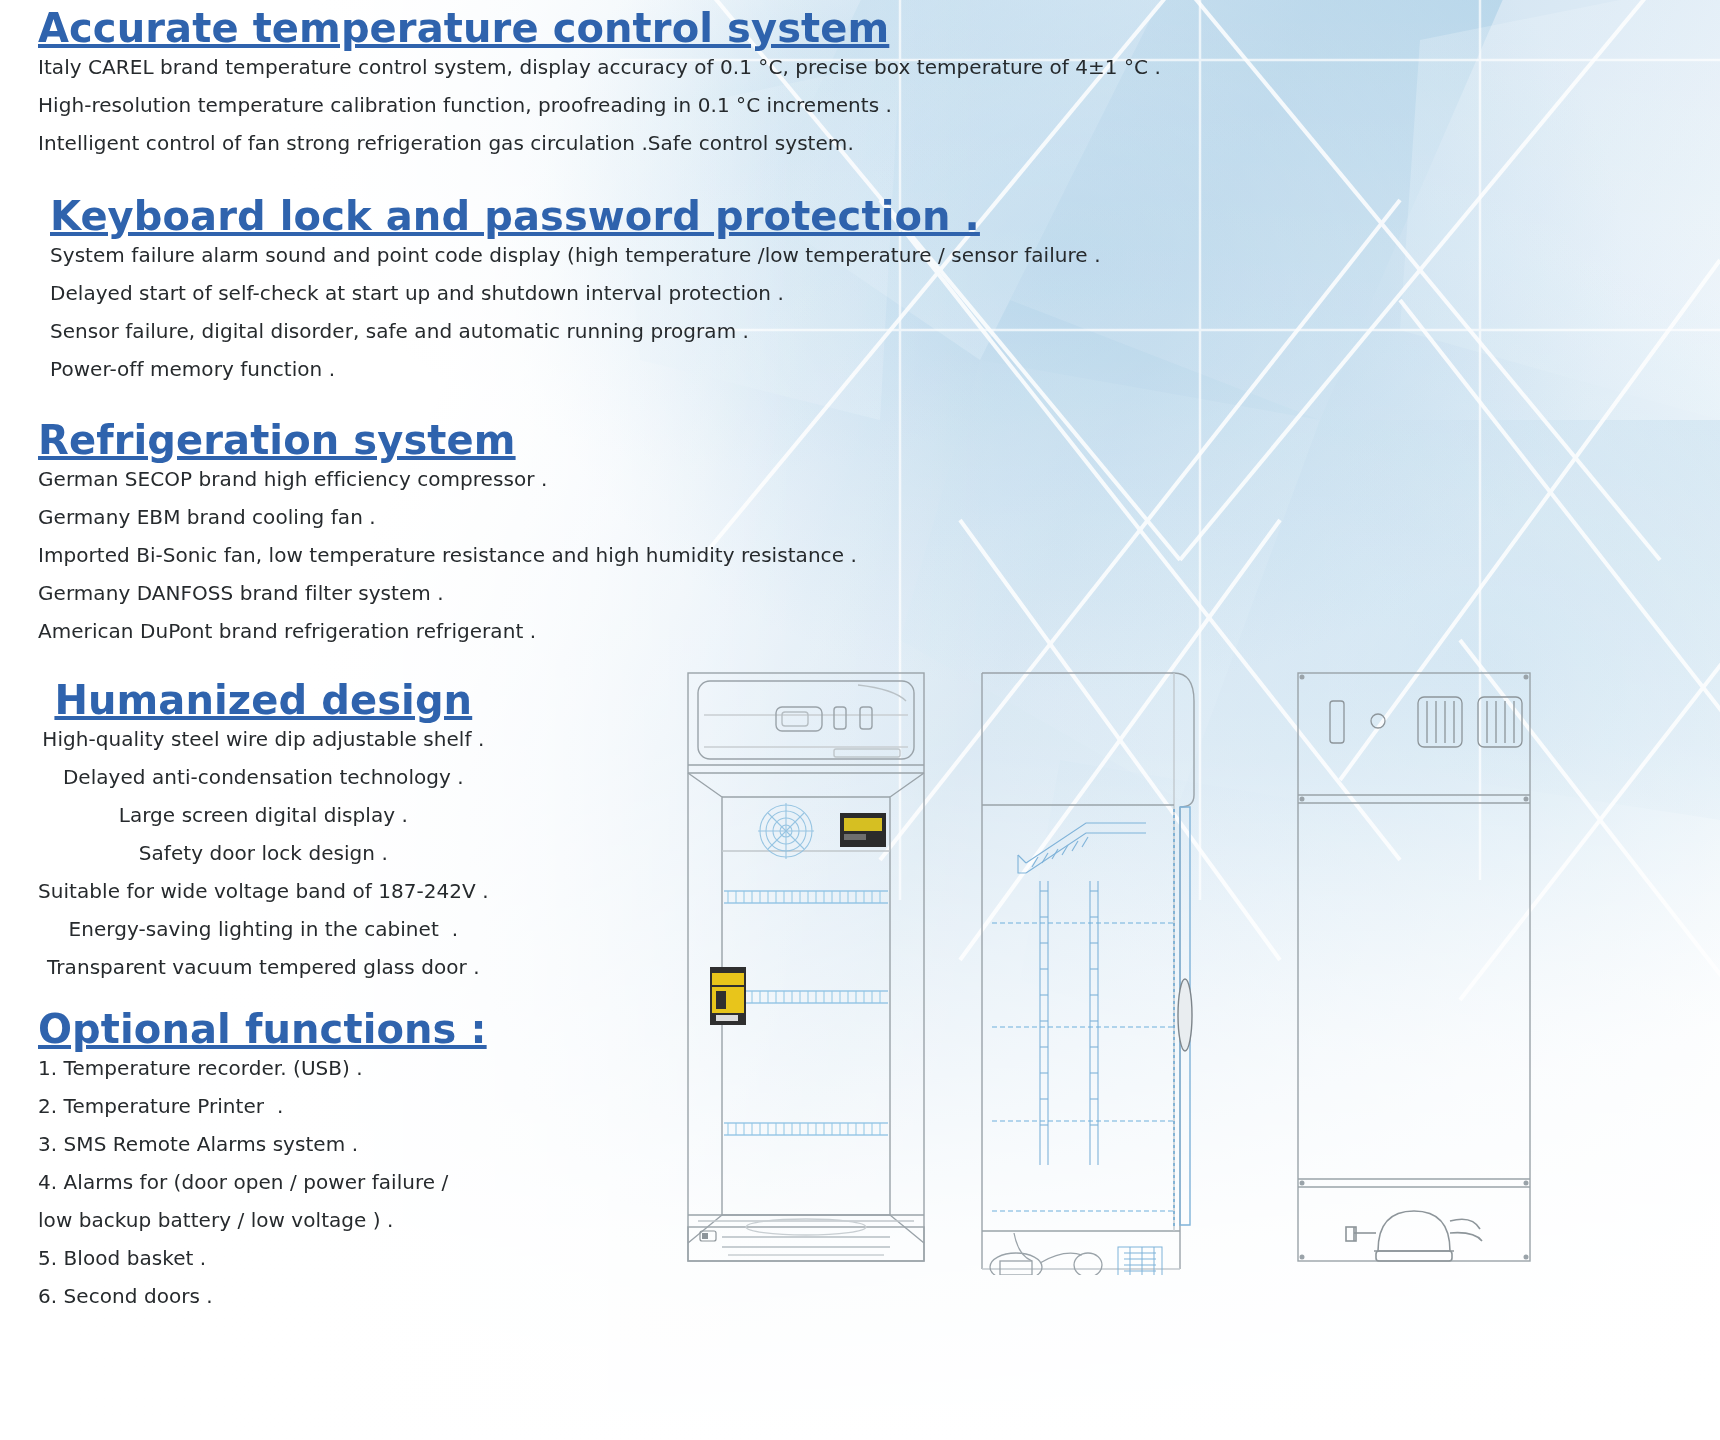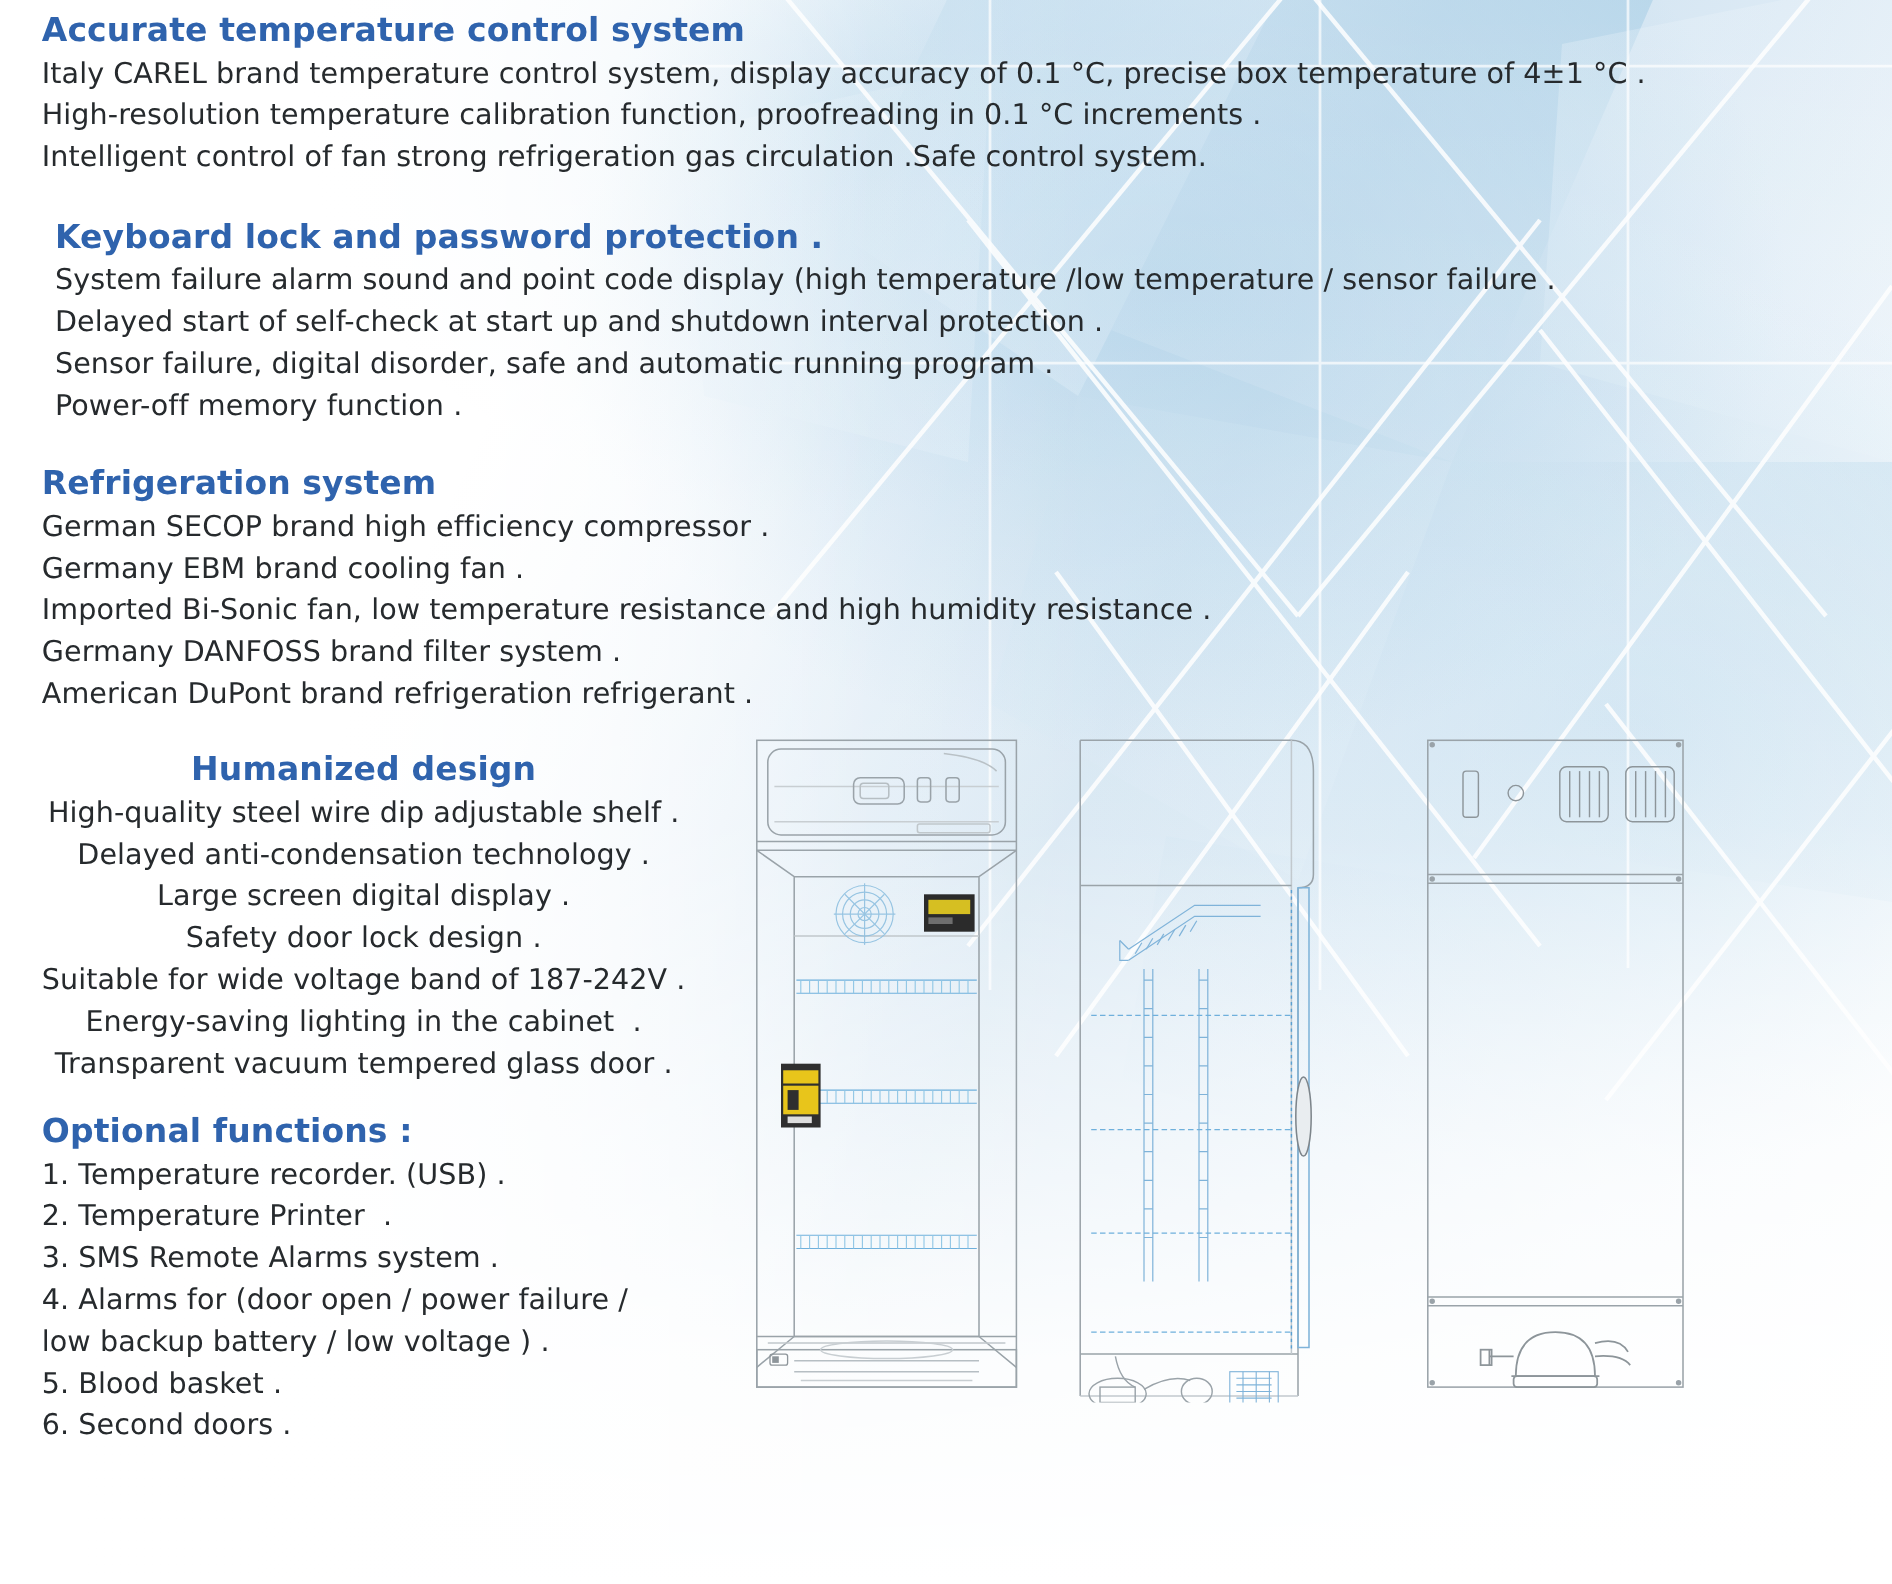--- a/index.html
+++ b/index.html
@@ -45,29 +45,30 @@
   
   .text-col {
     position: absolute;
     left: 38px;
     top: 4px;
     width: 1660px;
   }
   .block { margin-bottom: 26px; }
   .heading {
     color: #2f63ad;
-    font-size: 30px;
+    font-size: 40px;
     line-height: 40px;
     font-weight: 700;
     letter-spacing: 0.1px;
     white-space: pre;
+    text-decoration: underline;
   }
   .line {
     color: #262a2d;
-    font-size: 26px;
+    font-size: 20px;
     line-height: 38px;
     font-weight: 400;
     letter-spacing: 0.05px;
     white-space: pre;
   }
 
   
   #blk-accurate { position: absolute; left: 0; top: 4px; }
   #blk-keyboard { position: absolute; left: 12px; top: 192px; }
   #blk-refrig   { position: absolute; left: 0; top: 416px; }

